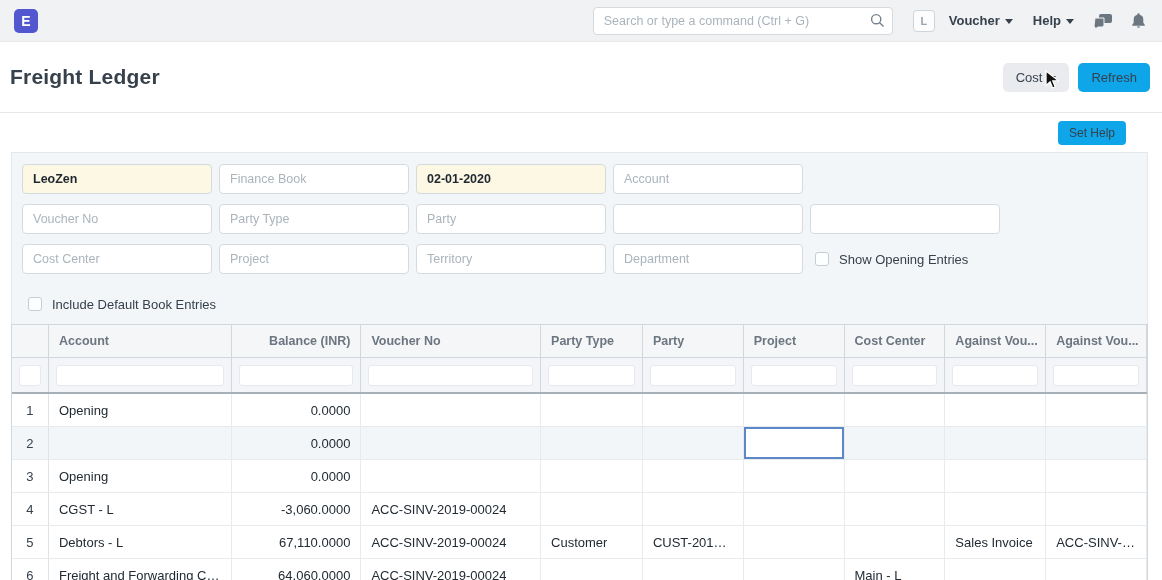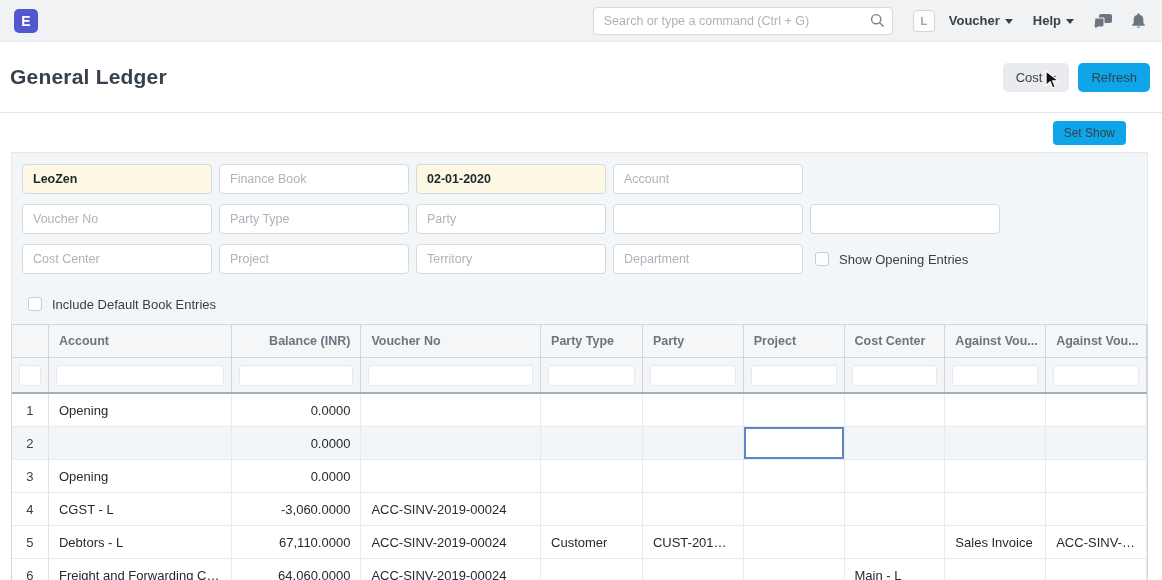--- a/index.html
+++ b/index.html
@@ -157,36 +157,36 @@
   </div>
   <div class="nav-icon">
     <svg width="15" height="17" viewBox="0 0 15 17">
         <path d="M7.5 1.2 a1.2 1.2 0 0 1 1.2 1.2 v0.4 a4.8 4.8 0 0 1 3.6 4.6 v3.4 l1.4 2 a0.6 0.6 0 0 1 -0.5 1 h-11.4 a0.6 0.6 0 0 1 -0.5 -1 l1.4 -2 v-3.4 a4.8 4.8 0 0 1 3.6 -4.6 v-0.4 a1.2 1.2 0 0 1 1.2 -1.2 z" fill="#6c7680"></path>
         <path d="M5.8 14.6 a1.8 1.8 0 0 0 3.4 0 z" fill="#6c7680"></path>
       </svg>
   </div>
 </div>
 
 <div class="page-head">
-  <div class="page-title">General Ledger</div>
+  <div class="page-title">Freight Ledger</div>
   <div class="head-spacer"></div>
   <button class="btn hovered">
     <span>Cost</span>
     <span class="caret"></span>
   </button>
   <button class="btn">
     <span>Refresh</span>
   </button>
 </div>
 
 <div class="report-wrap">
 
   <div class="setchart-row">
     <button class="btn btn-sm">
-      <span>Set Show</span>
+      <span>Set Help</span>
     </button>
   </div>
 
   <div class="filter-box">
     <div class="filter-row">
       <input class="f-input filled" value="LeoZen" style="">
       <input class="f-input" placeholder="Finance Book" style="">
       <input class="f-input filled" value="02-01-2020" style="">
       <input class="f-input" placeholder="Account" style="">
     </div>

